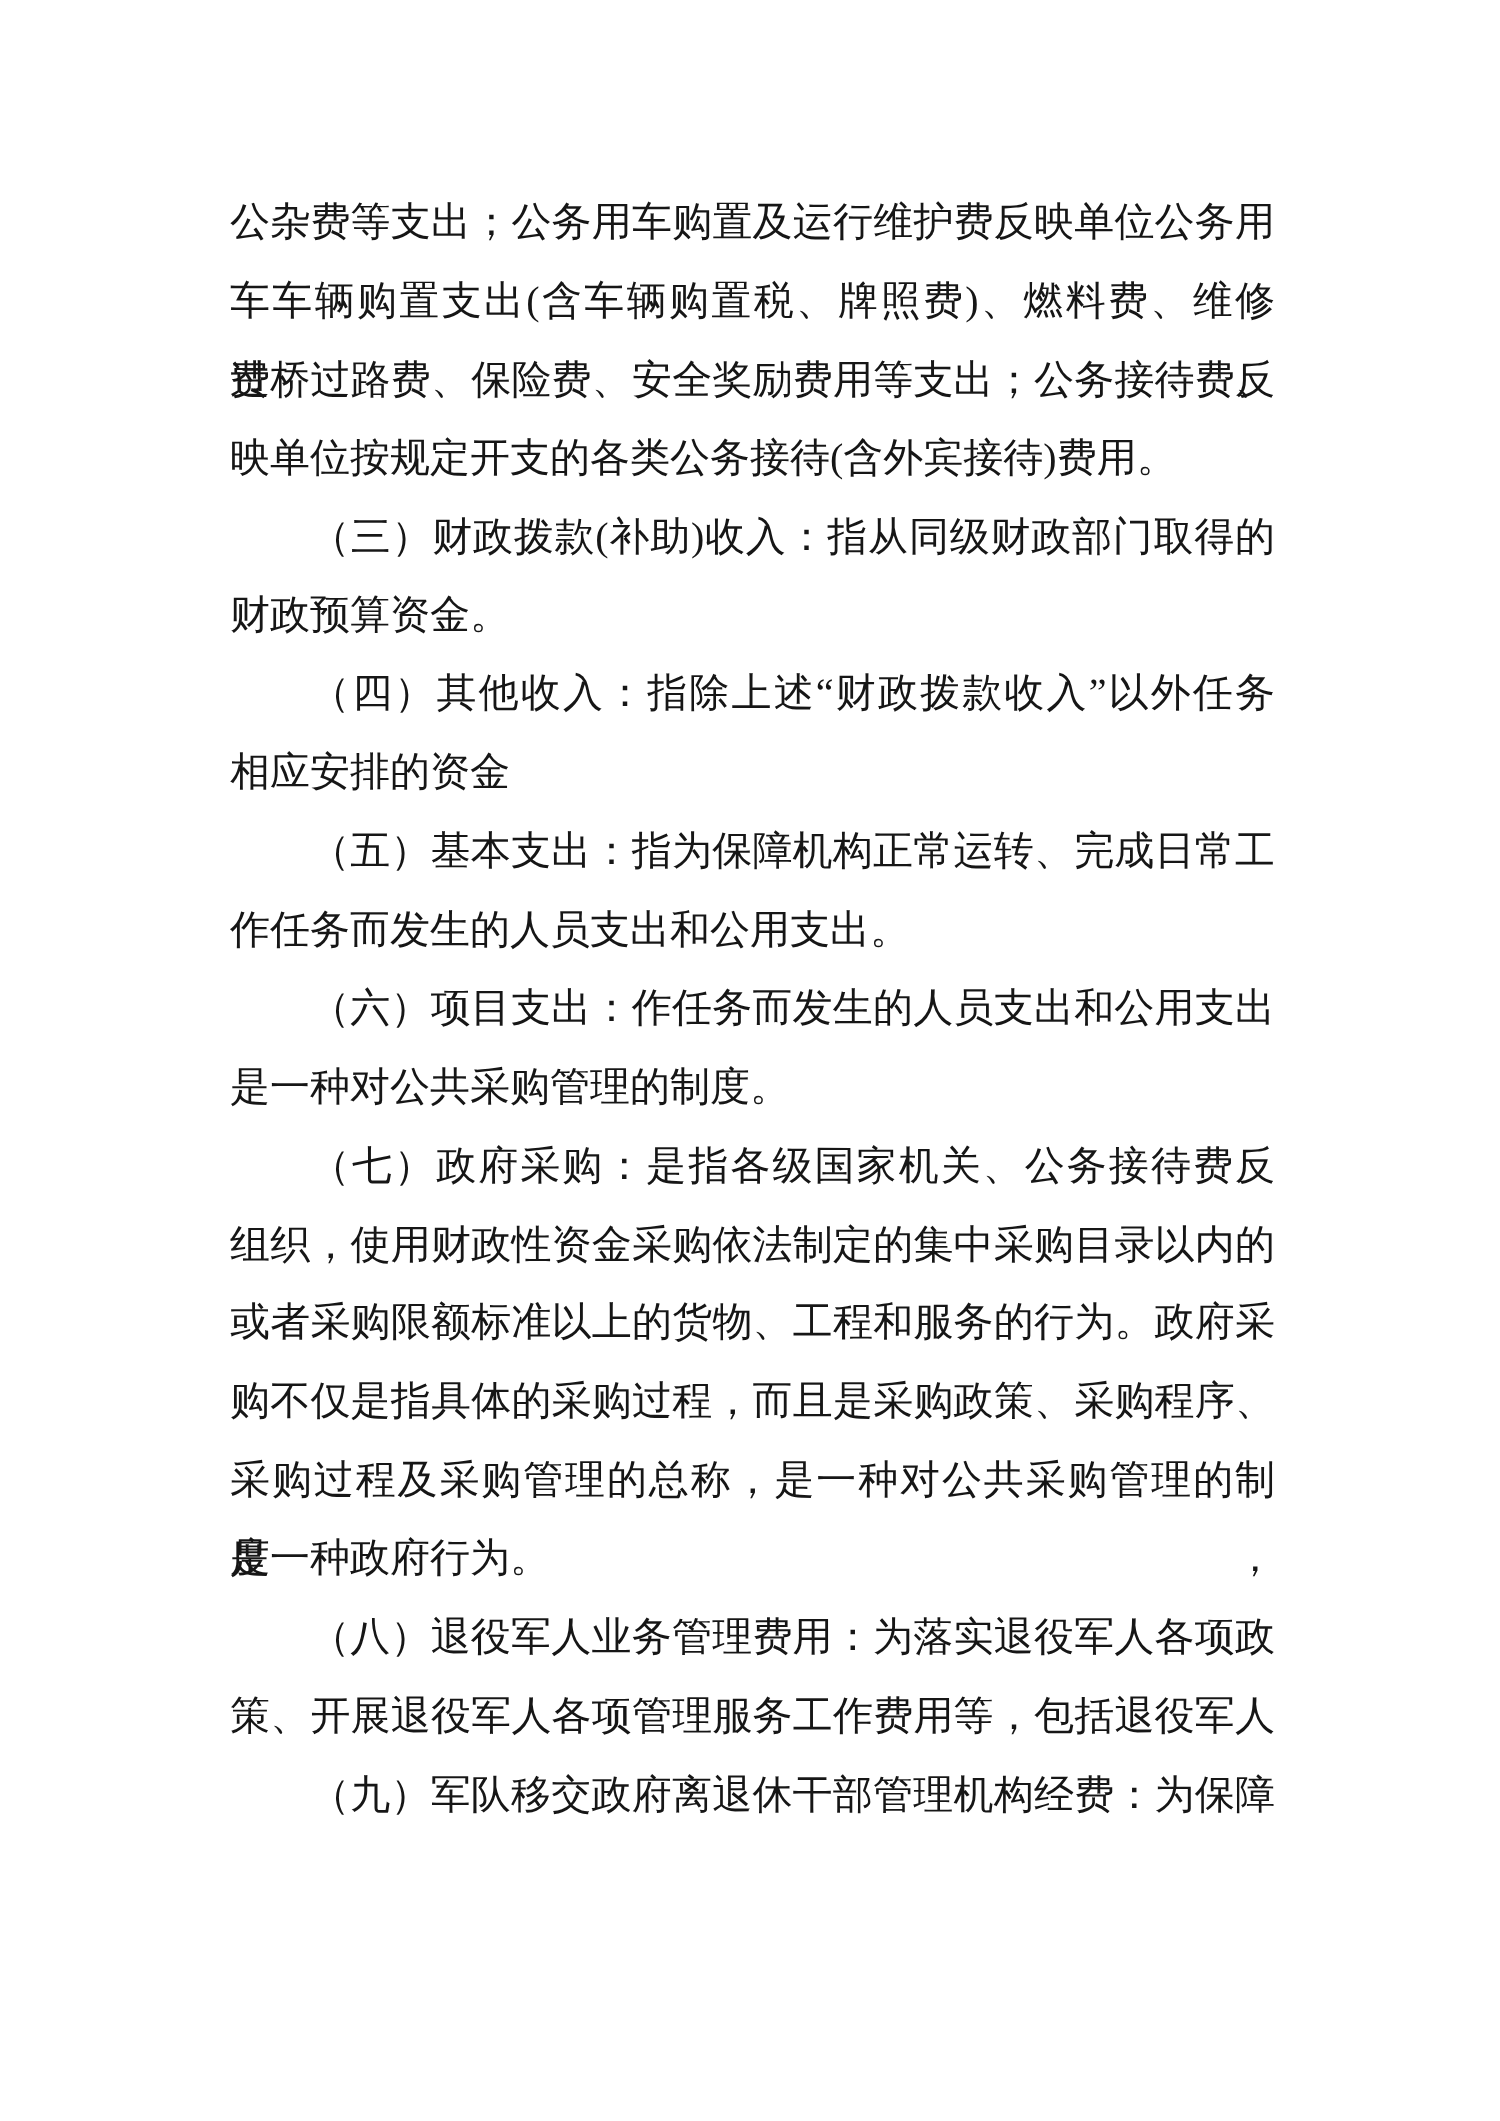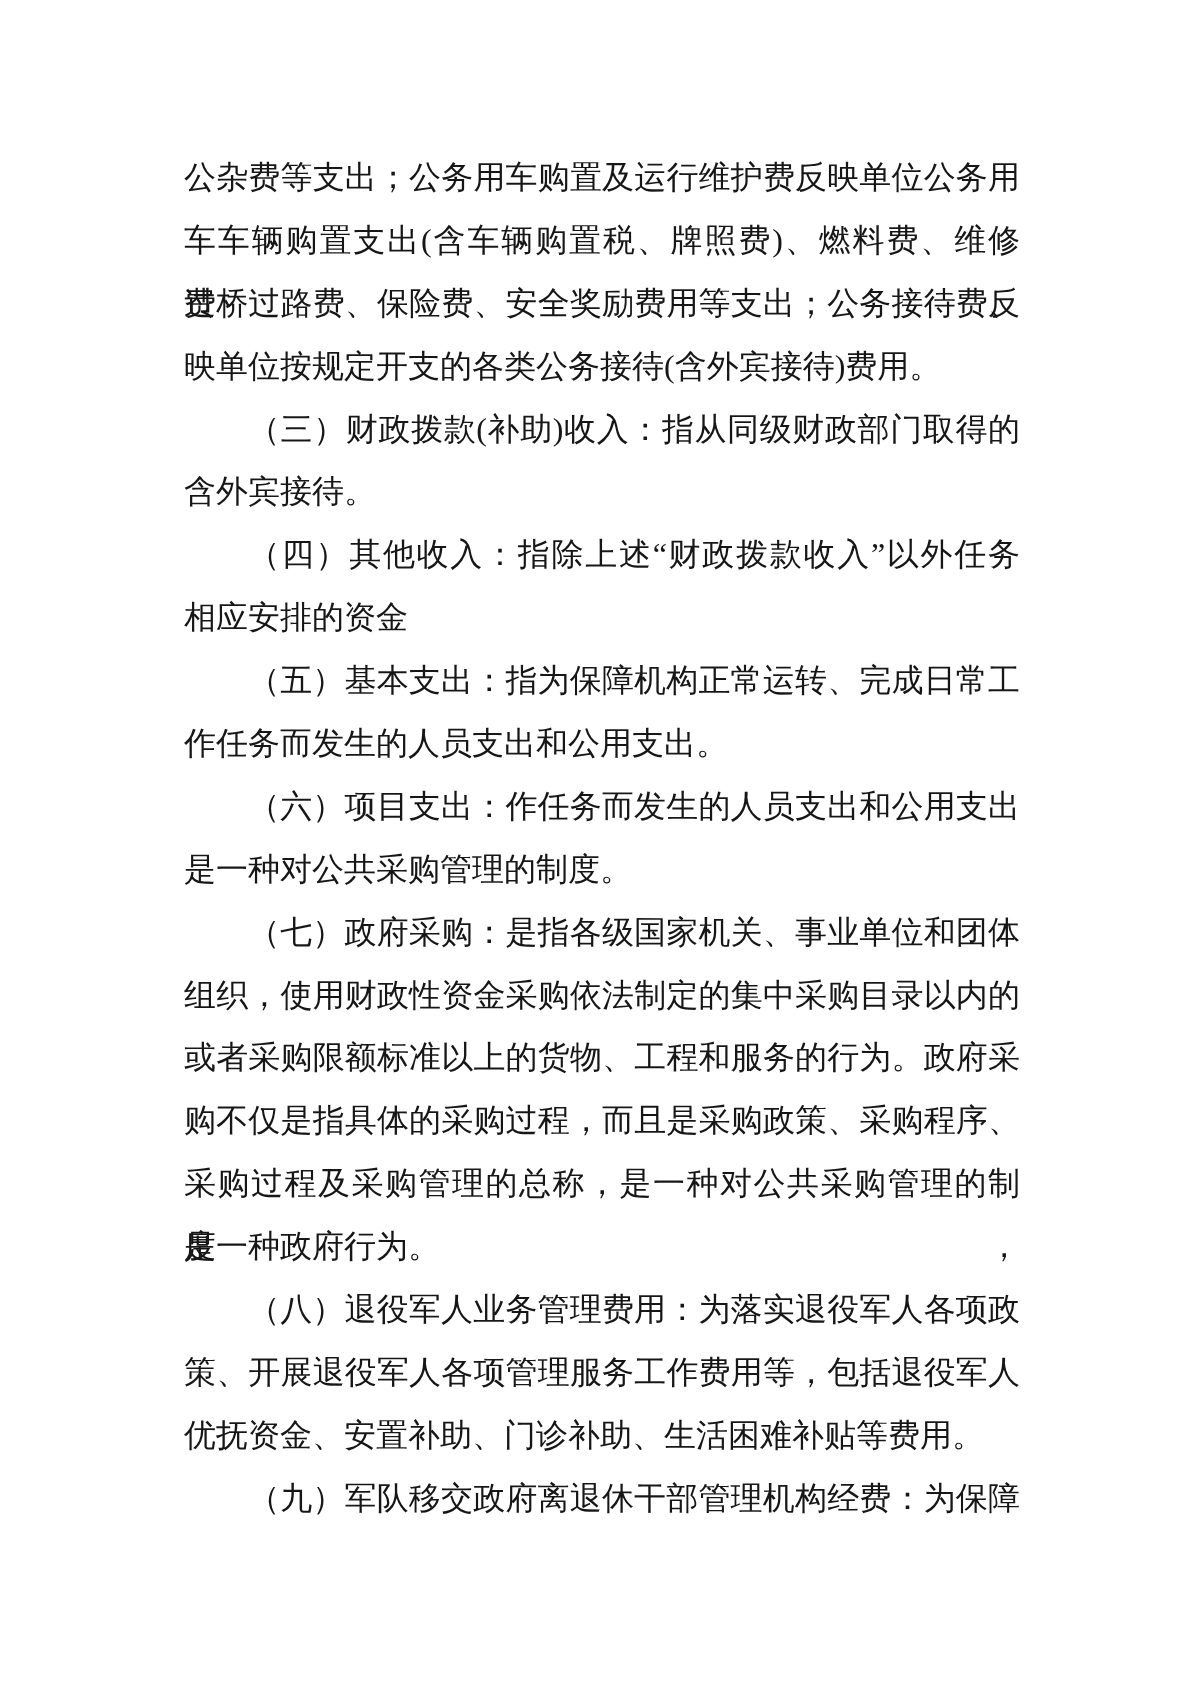--- a/index.html
+++ b/index.html
@@ -57,32 +57,31 @@
 </head>
 <body>
 
 <div class="page">
   <div class="text-block" id="lines">
       <div class="line justify">公杂费等支出；公务用车购置及运行维护费反映单位公务用</div>
       <div class="line justify">车车辆购置支出(含车辆购置税、牌照费)、燃料费、维修费、</div>
       <div class="line justify">过桥过路费、保险费、安全奖励费用等支出；公务接待费反</div>
       <div class="line left">映单位按规定开支的各类公务接待(含外宾接待)费用。</div>
       <div class="line justify indent">（三）财政拨款(补助)收入：指从同级财政部门取得的</div>
-      <div class="line left">含外宾接待。</div>
+      <div class="line left">财政预算资金。</div>
       <div class="line justify indent">（四）其他收入：指除上述“财政拨款收入”以外任务</div>
       <div class="line left">相应安排的资金</div>
       <div class="line justify indent">（五）基本支出：指为保障机构正常运转、完成日常工</div>
       <div class="line left">作任务而发生的人员支出和公用支出。</div>
       <div class="line justify indent">（六）项目支出：作任务而发生的人员支出和公用支出</div>
       <div class="line left">是一种对公共采购管理的制度。</div>
-      <div class="line justify indent">（七）政府采购：是指各级国家机关、事业单位和团体</div>
+      <div class="line justify indent">（七）政府采购：是指各级国家机关、公务接待费反</div>
       <div class="line justify">组织，使用财政性资金采购依法制定的集中采购目录以内的</div>
       <div class="line justify">或者采购限额标准以上的货物、工程和服务的行为。政府采</div>
       <div class="line justify">购不仅是指具体的采购过程，而且是采购政策、采购程序、</div>
       <div class="line justify">采购过程及采购管理的总称，是一种对公共采购管理的制度，</div>
       <div class="line left">是一种政府行为。</div>
       <div class="line justify indent">（八）退役军人业务管理费用：为落实退役军人各项政</div>
       <div class="line justify">策、开展退役军人各项管理服务工作费用等，包括退役军人</div>
-      <div class="line left">优抚资金、安置补助、门诊补助、生活困难补贴等费用。</div>
       <div class="line justify indent">（九）军队移交政府离退休干部管理机构经费：为保障</div>
     </div>
   <div class="page-number">17</div>
 </div>
 
 </body></html>

